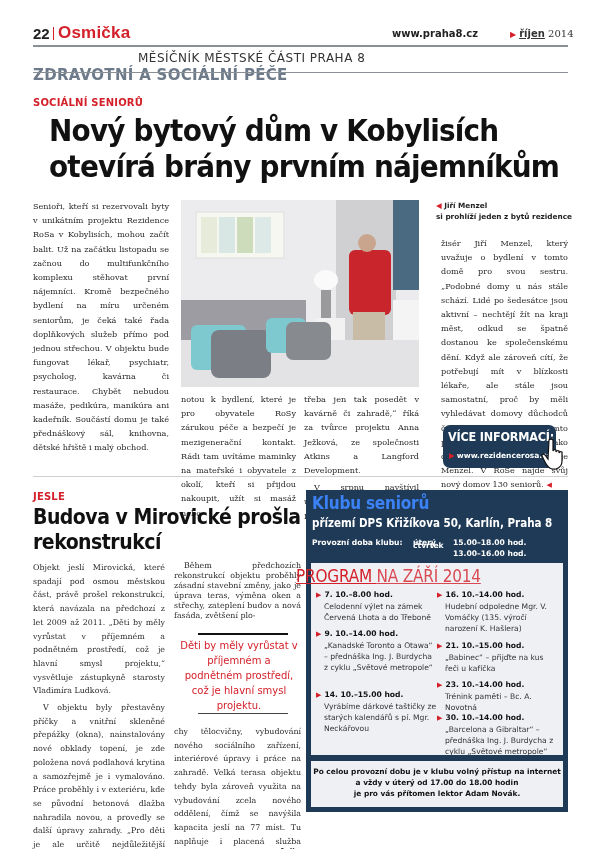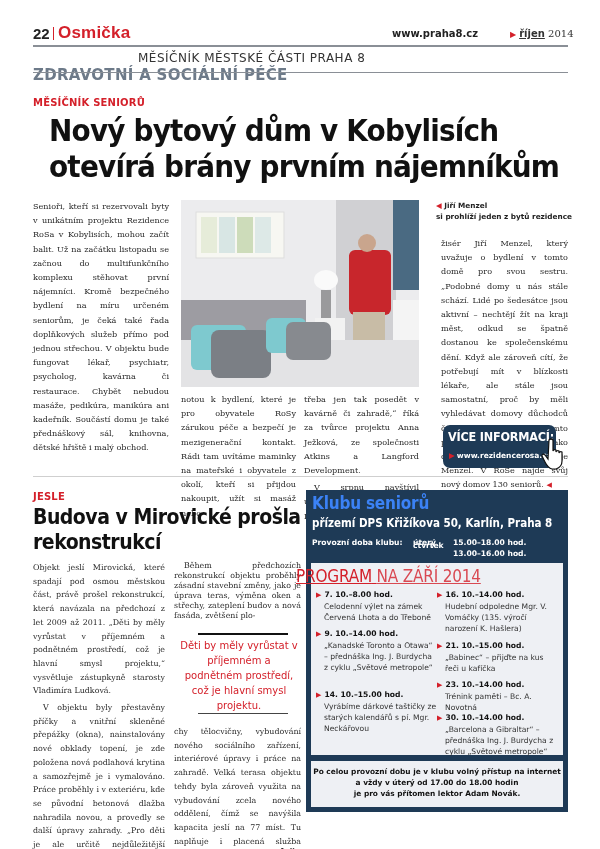--- a/index.html
+++ b/index.html
@@ -81,21 +81,21 @@
 <div class="abs hdr-num">22</div>
 <div class="abs hdr-sep"></div>
 <div class="abs hdr-brand">Osmička</div>
 <div class="abs hdr-sub">MĚSÍČNÍK MĚSTSKÉ ČÁSTI PRAHA 8</div>
 <div class="abs hdr-url">www.praha8.cz</div>
 <div class="abs hdr-date"><span class="tri">▶</span><b>říjen</b> <span>2014</span></div>
 <div class="abs rule1"></div>
 <div class="abs section">ZDRAVOTNÍ A SOCIÁLNÍ PÉČE</div>
 <div class="abs rule2"></div>
 
-<div class="abs kicker k1">MĚSÍČNÍK SENIORŮ</div>
+<div class="abs kicker k1">SOCIÁLNÍ SENIORŮ</div>
 <h1 class="abs title1">Nový bytový dům v Kobylisích otevírá brány prvním nájemníkům</h1>
 
 <div class="abs col c1">
   <p>Senioři, kteří si rezervovali byty v unikátním projektu Rezidence RoSa v Kobylisích, mohou začít balit. Už na začátku listopadu se začnou do multifunkčního komplexu stěhovat první nájemníci. Kromě bezpečného bydlení na míru určeném seniorům, je čeká také řada doplňkových služeb přímo pod jednou střechou. V objektu bude fungovat lékař, psychiatr, psycholog, kavárna či restaurace. Chybět nebudou masáže, pedikúra, manikúra ani kadeřník. Součástí domu je také přednáškový sál, knihovna, dětské hřiště i malý obchod.</p>
 </div>
 
 <div class="abs photo">
   <svg width="238" height="187" viewBox="0 0 238 187">
     <rect x="0" y="0" width="238" height="187" fill="#ececee"></rect>
     <rect x="155" y="0" width="60" height="150" fill="#d0d0d3"></rect>

